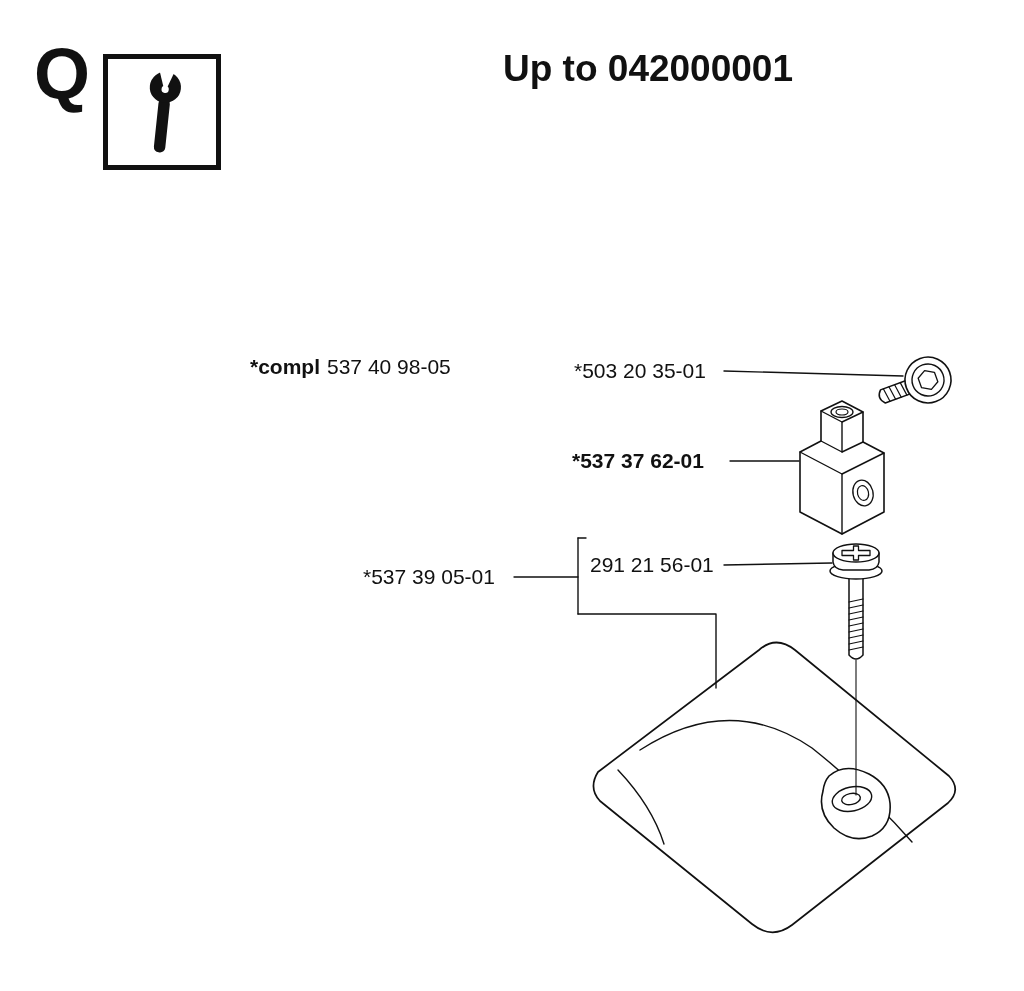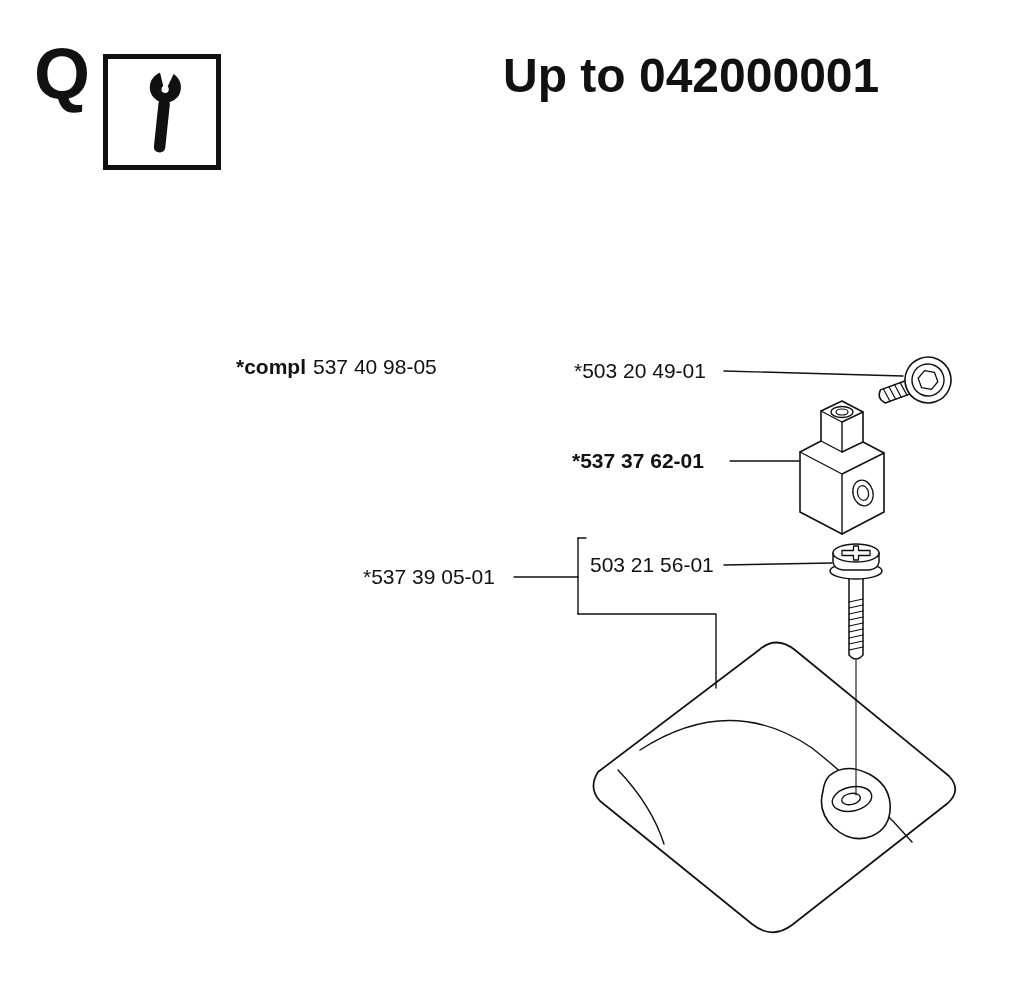--- a/index.html
+++ b/index.html
@@ -23,32 +23,32 @@
     position: absolute;
     left: 103px; top: 54px;
     width: 108px; height: 106px;
     border: 5px solid #111111;
     background: #ffffff;
   }
   .tool-box svg { display: block; width: 100%; height: 100%; }
   .page-title {
     position: absolute;
     left: 503px; top: 48px;
-    font-size: 48px;
+    font-size: 37px;
     font-weight: bold;
     letter-spacing: 0px;
     white-space: nowrap;
   }
   .part-label {
     position: absolute;
     font-size: 21px;
     white-space: nowrap;
     line-height: 22px;
   }
-  .compl-label { left: 236px; top: 356px; display: flex; gap: 7px; }
+  .compl-label { left: 250px; top: 356px; display: flex; gap: 7px; }
   .compl-label .bold { font-weight: bold; }
   .lbl-button-screw { left: 574px; top: 360px; }
   .lbl-anchor-block { left: 572px; top: 450px; font-weight: bold; }
   .lbl-pan-screw    { left: 590px; top: 554px; }
   .lbl-cover        { left: 363px; top: 566px; text-align: center; }
   svg.art {
     position: absolute;
     left: 0; top: 0;
     width: 1024px; height: 991px;
   }
@@ -73,25 +73,25 @@
     </svg>
   </div>
 
   <div class="page-title">Up to 042000001</div>
 
   <div class="part-label compl-label">
     <span class="bold">*compl</span>
     <span>537 40 98-05</span>
   </div>
 
-  <div class="part-label lbl-button-screw">*503 20 49-01</div>
+  <div class="part-label lbl-button-screw">*503 20 35-01</div>
 
   <div class="part-label lbl-anchor-block">*537 37 62-01</div>
 
-  <div class="part-label lbl-pan-screw">503 21 56-01</div>
+  <div class="part-label lbl-pan-screw">291 21 56-01</div>
 
   <div class="part-label lbl-cover">*537 39 05-01</div>
 
   <svg class="art" viewBox="0 0 1024 991">
 
     <g>
       <path class="ink fillw" stroke-width="1.7" d="M 598 772 Q 588 788 600 801 L 752 924 Q 772 940 792 925 L 948 803 Q 962 790 949 776 L 795 650 Q 776 635 759 650 Z"></path>
       <path class="ink" stroke-width="1.4" d="M 640 750 Q 730 692 812 748 Q 872 796 912 842"></path>
       <path class="ink" stroke-width="1.4" d="M 618 770 Q 652 806 664 844"></path>
 

